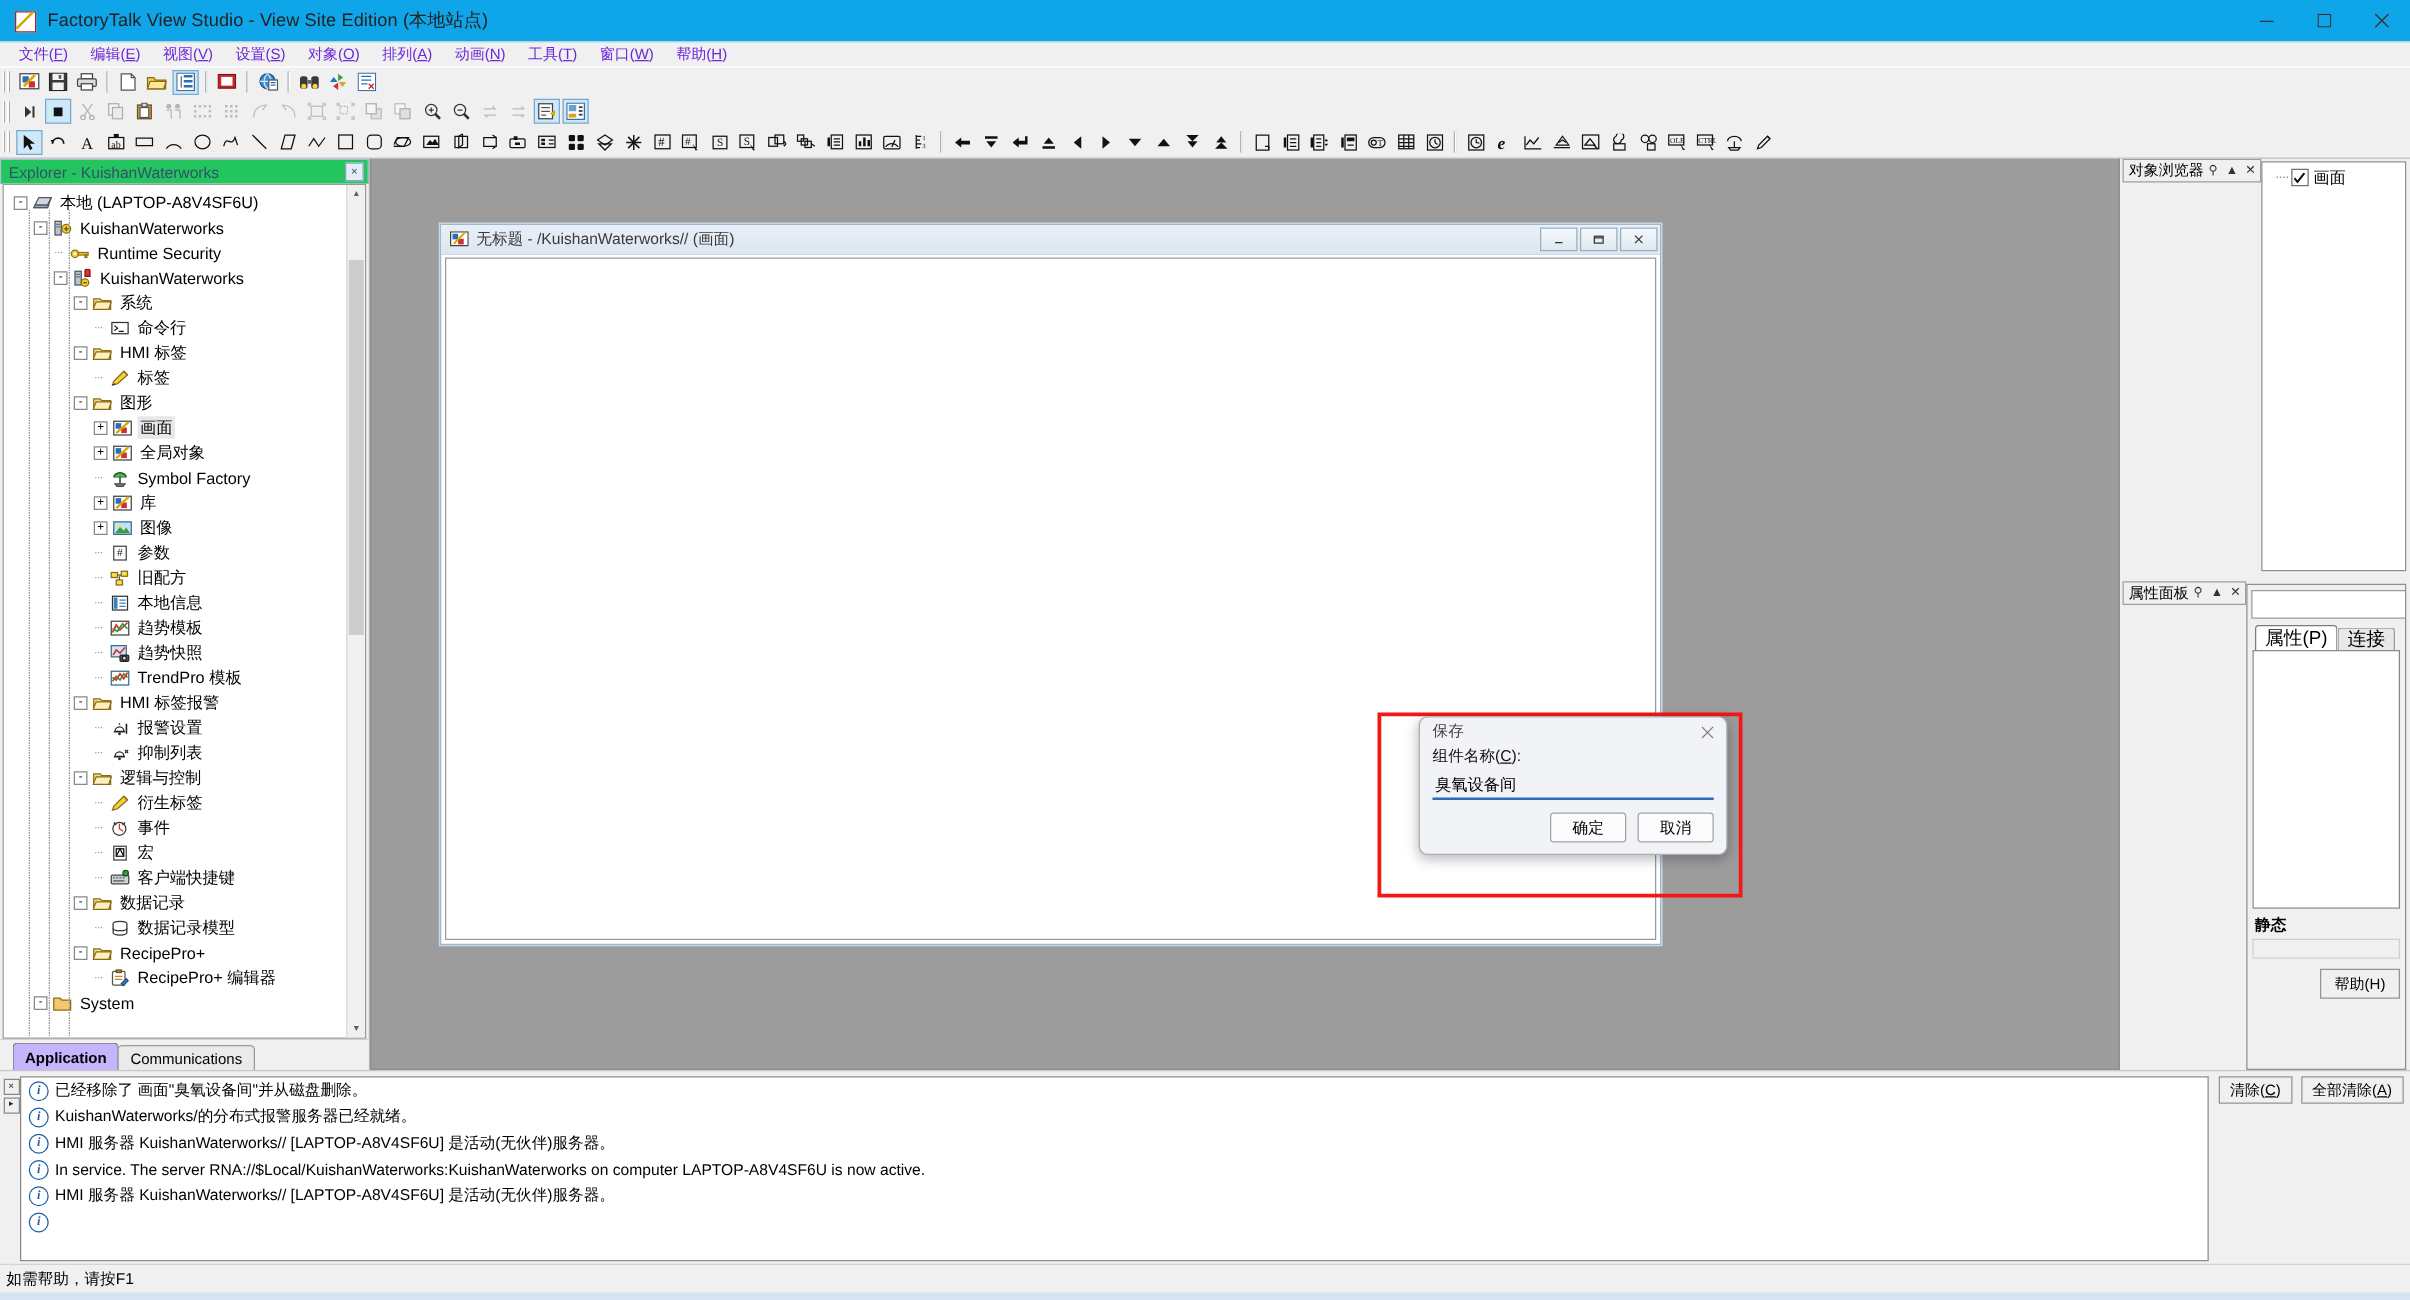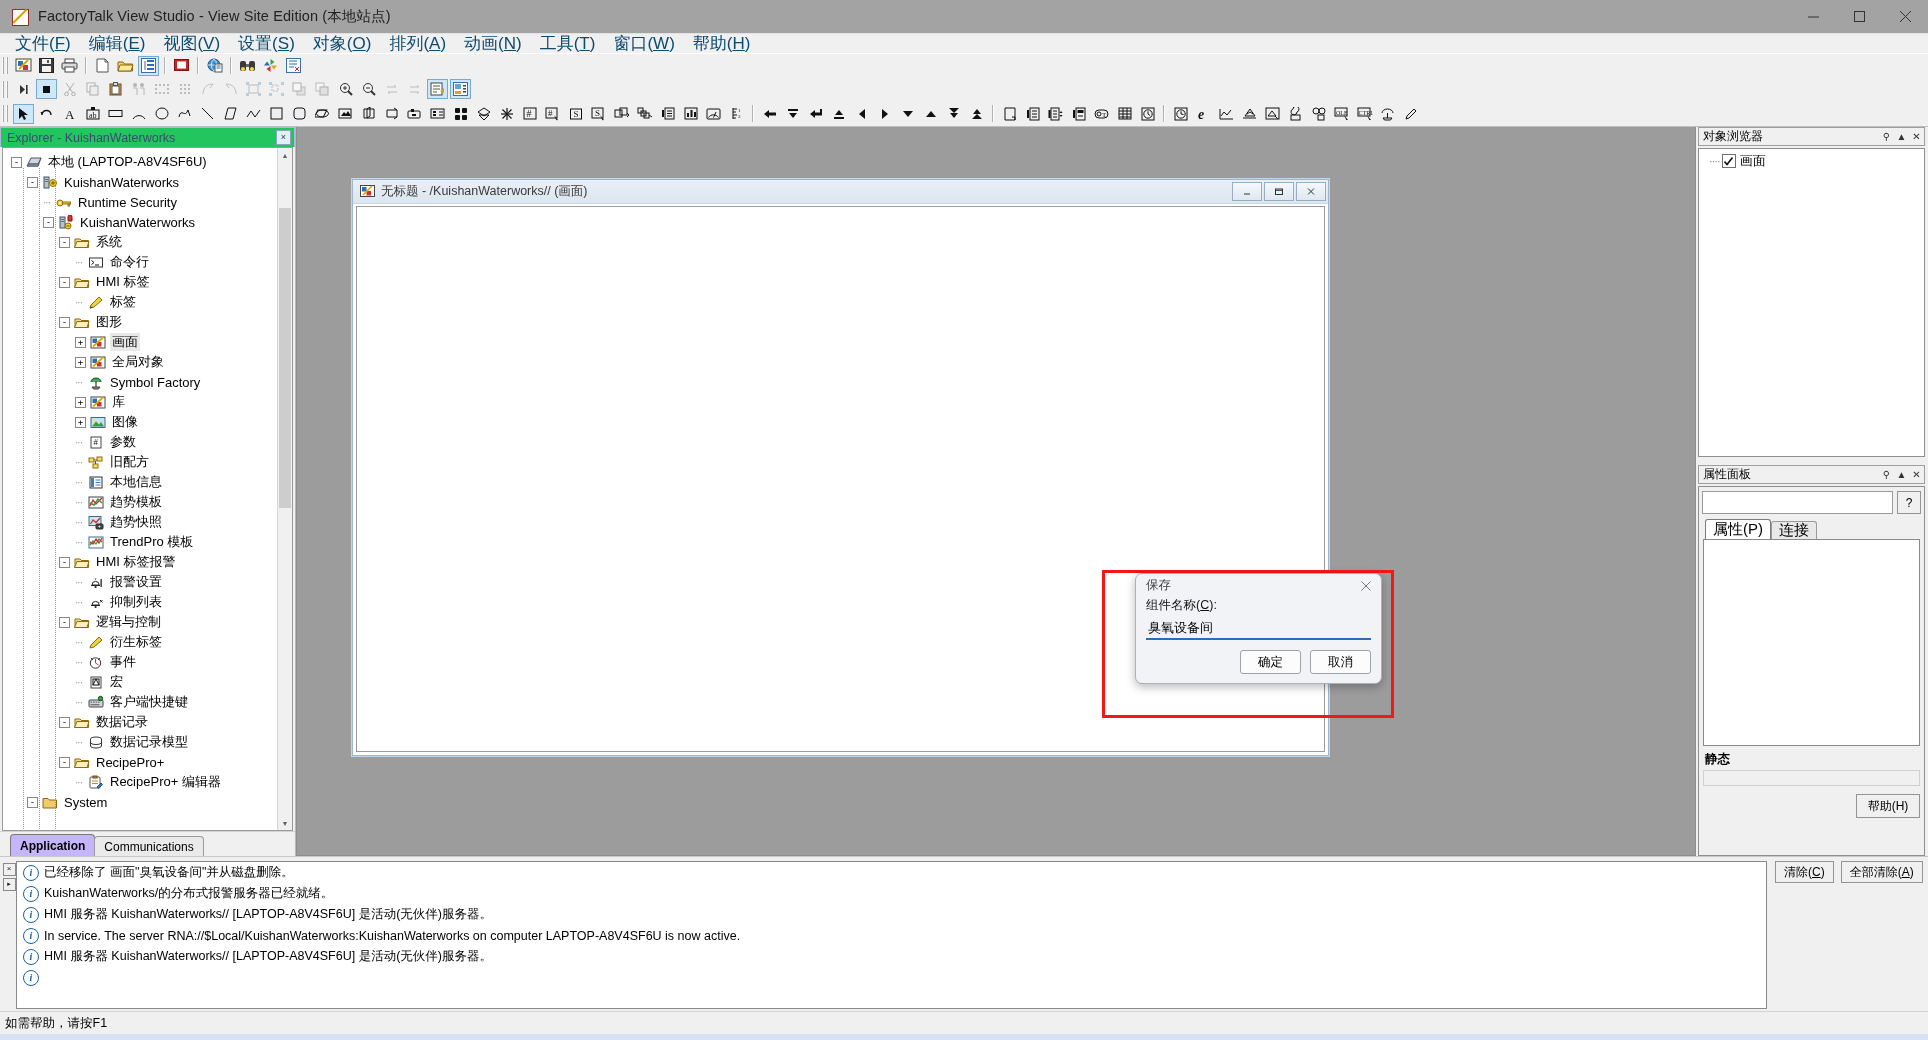--- a/index.html
+++ b/index.html
@@ -5,33 +5,33 @@
   html,body{margin:0;padding:0;}
   body{
     width:1928px;height:1040px;overflow:hidden;
     font-family:"Liberation Sans","DejaVu Sans",sans-serif;
     font-size:14px;color:#000;background:#f0f0f0;
     -webkit-font-smoothing:none;
   }
   .app{position:relative;width:1928px;height:1040px;display:flex;flex-direction:column;background:#f0f0f0;}
 
   
-  .titlebar{height:33px;background:#a3a3a3;display:flex;align-items:center;border-bottom:1px solid #e2e2e2;flex:0 0 auto;}
+  .titlebar{height:33px;background:#0ea5e9;display:flex;align-items:center;border-bottom:1px solid #e2e2e2;flex:0 0 auto;}
   .tb-icon{width:20px;height:20px;margin-left:10px;margin-right:8px;position:relative;}
   .tb-icon .sq{position:absolute;left:2px;top:2px;width:15px;height:15px;border:1px solid #9a2a2a;background:#fff;}
   .tb-icon .sl{position:absolute;left:3px;top:15px;width:19px;height:1.5px;background:#d6a400;transform:rotate(-45deg);transform-origin:left center;}
   .tb-title{font-size:14.5px;color:#222;letter-spacing:.1px;}
   .tb-spacer{flex:1;}
   .tb-btns{display:flex;height:33px;}
   .tb-btn{width:46px;height:33px;display:flex;align-items:center;justify-content:center;color:#333;font-size:15px;}
   .tb-btn svg{display:block;}
 
   
   .menubar{height:19px;background:#f0f0f0;display:flex;align-items:center;padding-left:6px;flex:0 0 auto;}
-  .menu-item{font-size:17px;padding:1px 9px;color:#0c4a6e;white-space:nowrap;}
+  .menu-item{font-size:12px;padding:1px 9px;color:#6d28d9;white-space:nowrap;}
   .menu-item u{text-decoration:underline;}
 
   
   .toolbar{background:#f0f0f0;display:flex;align-items:center;flex:0 0 auto;position:relative;}
   .tbr1{height:23px;border-top:1px solid #fff;}
   .tbr2{height:24px;}
   .tbr3{height:25px;border-bottom:1px solid #bfbfbf;background:#f0f0f0;}
   .grip{width:7px;height:17px;margin:0 3px 0 2px;
     background:repeating-linear-gradient(to right,#fdfdfd 0 1px,#a0a0a0 1px 2px,transparent 2px 4px);
     opacity:.9;}
@@ -83,21 +83,21 @@
   .dlg-x{width:22px;height:20px;display:flex;align-items:center;justify-content:center;color:#777;font-size:13px;}
   .dlg-body{padding:0 10px;}
   .dlg-label{font-size:12.5px;color:#111;margin-bottom:3px;}
   .dlg-label u{text-decoration:underline;}
   .dlg-input{height:23px;background:#f1f3f6;border:none;border-bottom:2px solid #2b6cb8;font-size:13px;color:#000;width:100%;box-sizing:border-box;padding:0 2px;outline:none;font-family:"Liberation Sans","DejaVu Sans",sans-serif;}
   .dlg-btns{display:flex;justify-content:flex-end;gap:9px;margin-top:10px;}
   .dlg-btn{width:59px;height:22px;background:#fcfcfc;border:1px solid #9fa3a8;border-radius:3px;font-size:12.5px;color:#000;display:flex;align-items:center;justify-content:center;font-family:"Liberation Sans","DejaVu Sans",sans-serif;}
 
   
   .rightcol{width:232px;flex:0 0 232px;display:flex;flex-direction:column;background:#f0f0f0;padding:0 3px 0 2px;box-sizing:border-box;}
-  .dock{display:flex;flex-direction:column;}
+  .dock{display:flex;flex-direction:row;}
   .dock-head{height:17px;display:flex;align-items:center;padding-left:4px;border:1px solid #9e9e9e;background:#f0f0f0;}
   .dock-head .t{flex:1;font-size:12px;color:#000;}
   .dock-ic{width:15px;height:15px;display:flex;align-items:center;justify-content:center;font-size:10px;color:#333;}
   .dock-pane{flex:1;background:#fff;border:1px solid #8e8e8e;margin-top:2px;overflow:hidden;position:relative;}
   .ob-node{display:flex;align-items:center;height:18px;font-size:13px;padding-left:10px;margin-top:3px;}
   .chk{width:12px;height:12px;border:1px solid #707070;background:#fff;margin-right:4px;display:flex;align-items:center;justify-content:center;flex:0 0 auto;}
   .ob-foot{padding:4px 2px 0 2px;}
   .ob-group{border:1px solid #ccc;padding:4px 5px;display:flex;align-items:center;}
   .ob-group .cl{display:flex;align-items:center;font-size:12.5px;flex:1;}
   .btn{height:20px;background:#f0f0f0;border:1px solid #949494;font-size:12px;display:inline-flex;align-items:center;justify-content:center;color:#000;font-family:"Liberation Sans","DejaVu Sans",sans-serif;}

